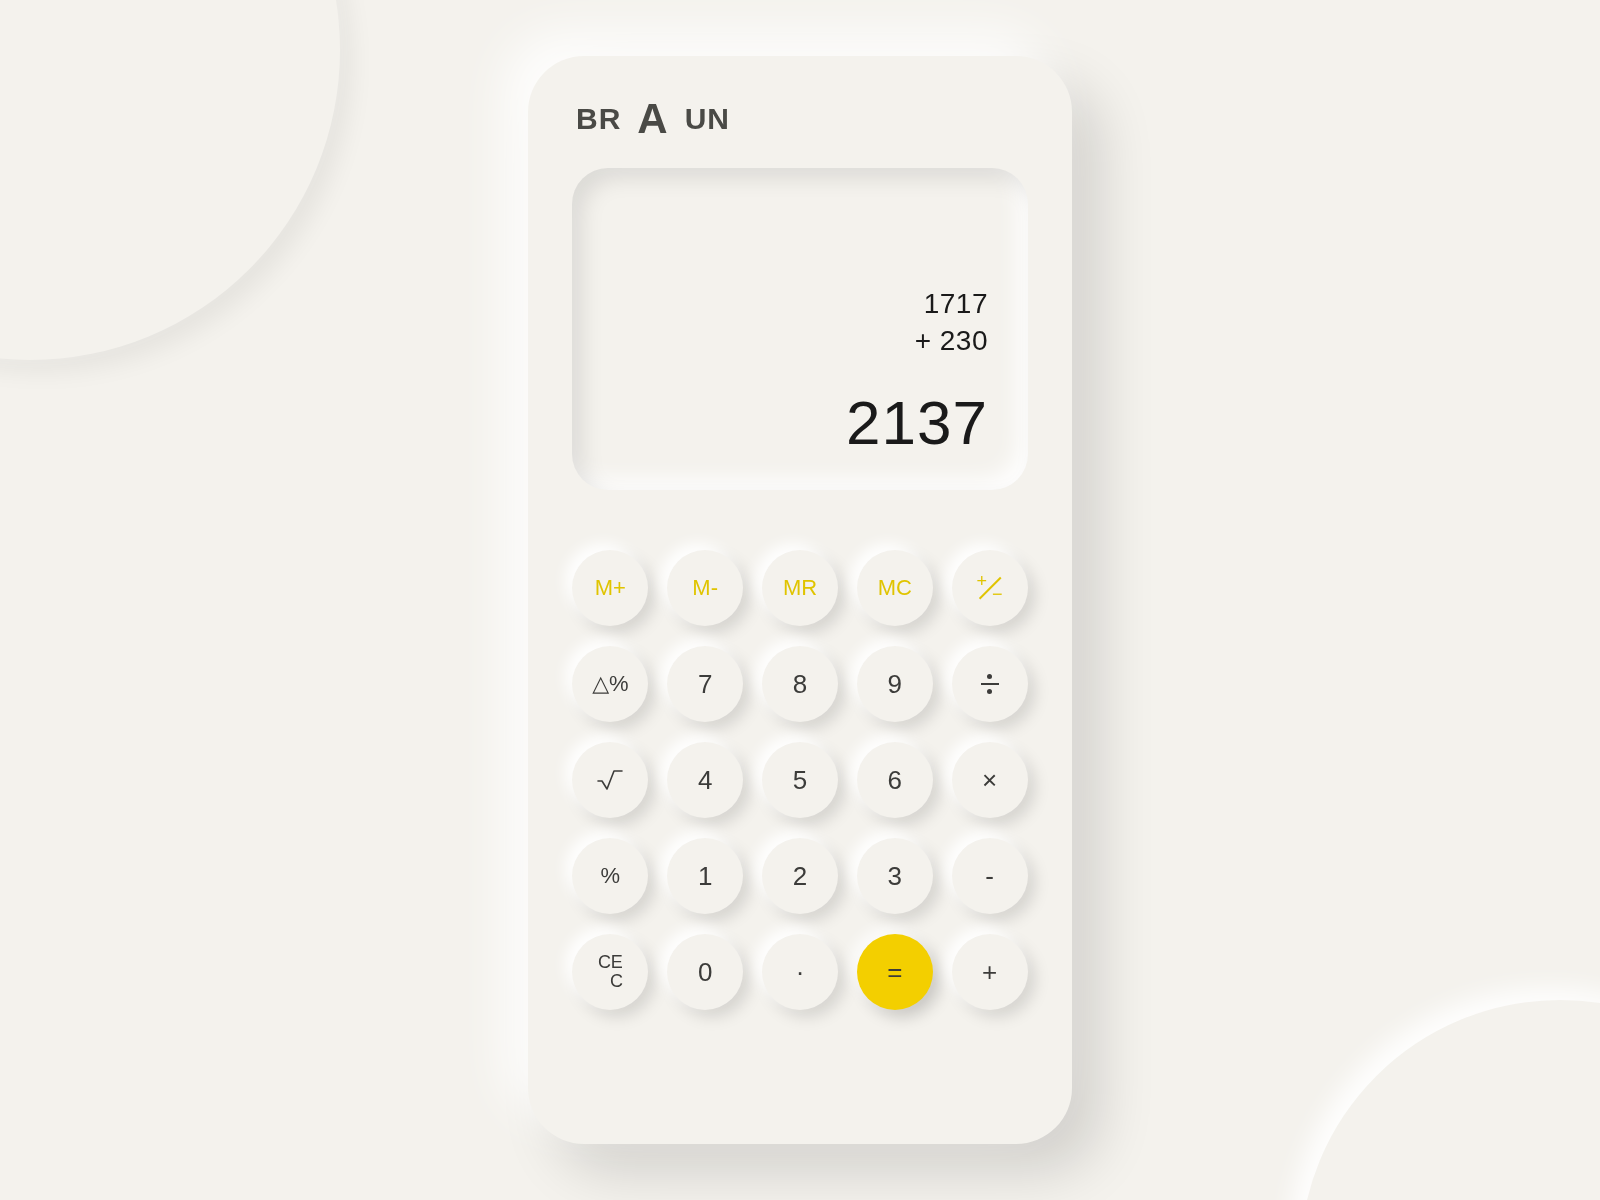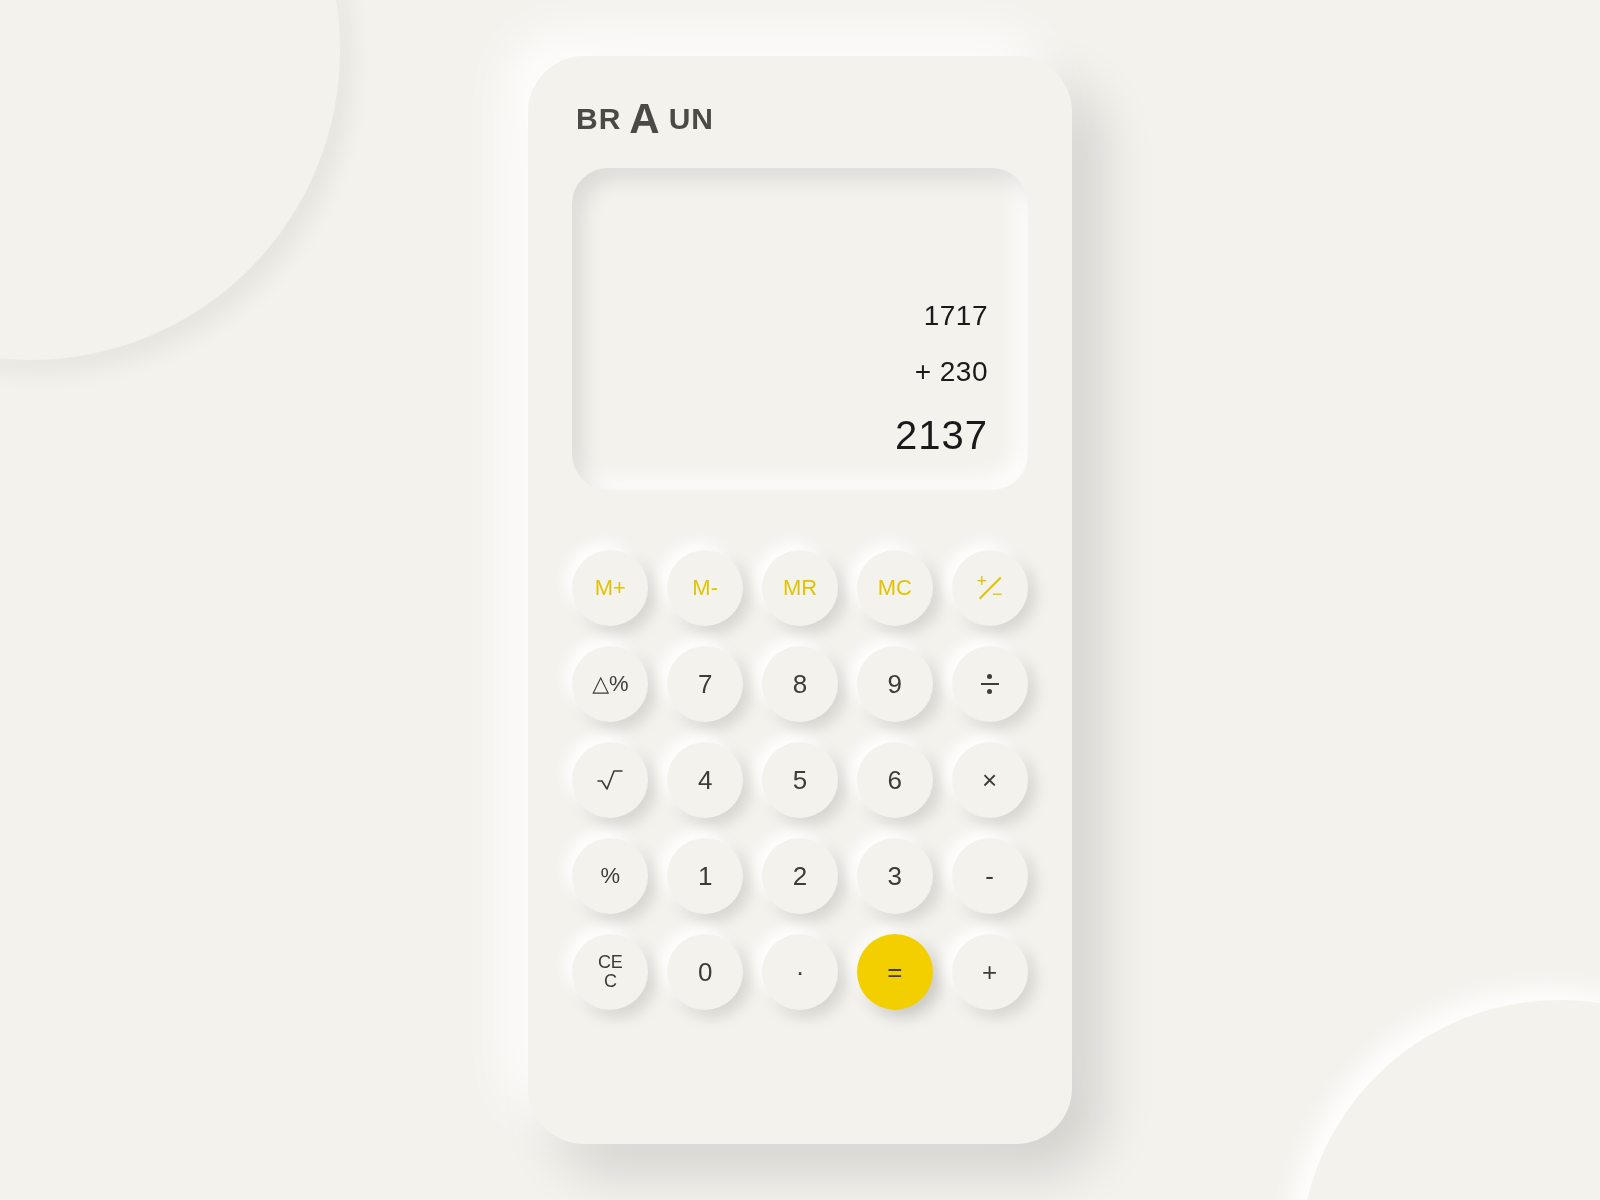--- a/index.html
+++ b/index.html
@@ -52,21 +52,21 @@
     }
 
     .brand {
       font-size: 30px;
       font-weight: 700;
       letter-spacing: 1px;
       color: #4a4a46;
       margin-left: 4px;
       display: flex;
       align-items: flex-end;
-      gap: 8px;
+      gap: 16px;
     }
     .brand .lower { text-transform: uppercase; font-size: 30px; line-height: 1; }
     .brand .tall {
       font-size: 42px;
       line-height: 0.72;
       display: inline-block;
       transform: translateY(0px);
     }
 
     .display {
@@ -76,33 +76,32 @@
       background: #f4f2ed;
       box-shadow:
         inset 10px 10px 22px rgba(0,0,0,0.10),
         inset -10px -10px 22px rgba(255,255,255,0.95);
       padding: 28px 40px 32px;
       display: flex;
       flex-direction: column;
       align-items: flex-end;
       justify-content: flex-end;
       color: #1a1a1a;
-      gap: 19px;
     }
     .display .line {
       font-size: 28px;
       font-weight: 400;
       letter-spacing: 0.5px;
       line-height: 1.3;
     }
     .display .result {
-      font-size: 40px;
+      font-size: 62px;
       font-weight: 400;
       letter-spacing: 1px;
-      margin-top: 4px;
+      margin-top: 28px;
     }
 
     .keypad {
       margin-top: 60px;
       display: grid;
       grid-template-columns: repeat(5, 1fr);
       gap: 20px 18px;
       justify-items: center;
     }
 
@@ -130,21 +129,21 @@
     .key.equals {
       background: #f3cf00;
       color: #3c3c3a;
       box-shadow:
         -7px -7px 14px rgba(255,255,255,0.7),
         7px 7px 16px rgba(0,0,0,0.18);
     }
     .key .stack {
       display: flex;
       flex-direction: column;
-      align-items: center;
+      align-items: flex-end;
       line-height: 1.05;
     }
 
     
     .divide-icon {
       width: 18px;
       display: flex;
       flex-direction: column;
       align-items: center;
       gap: 4px;

